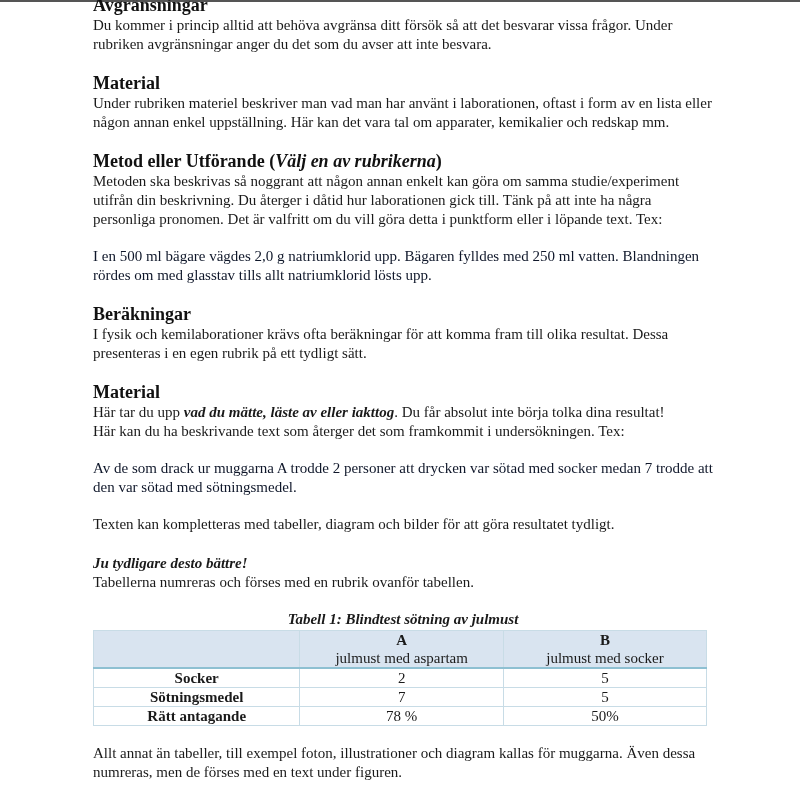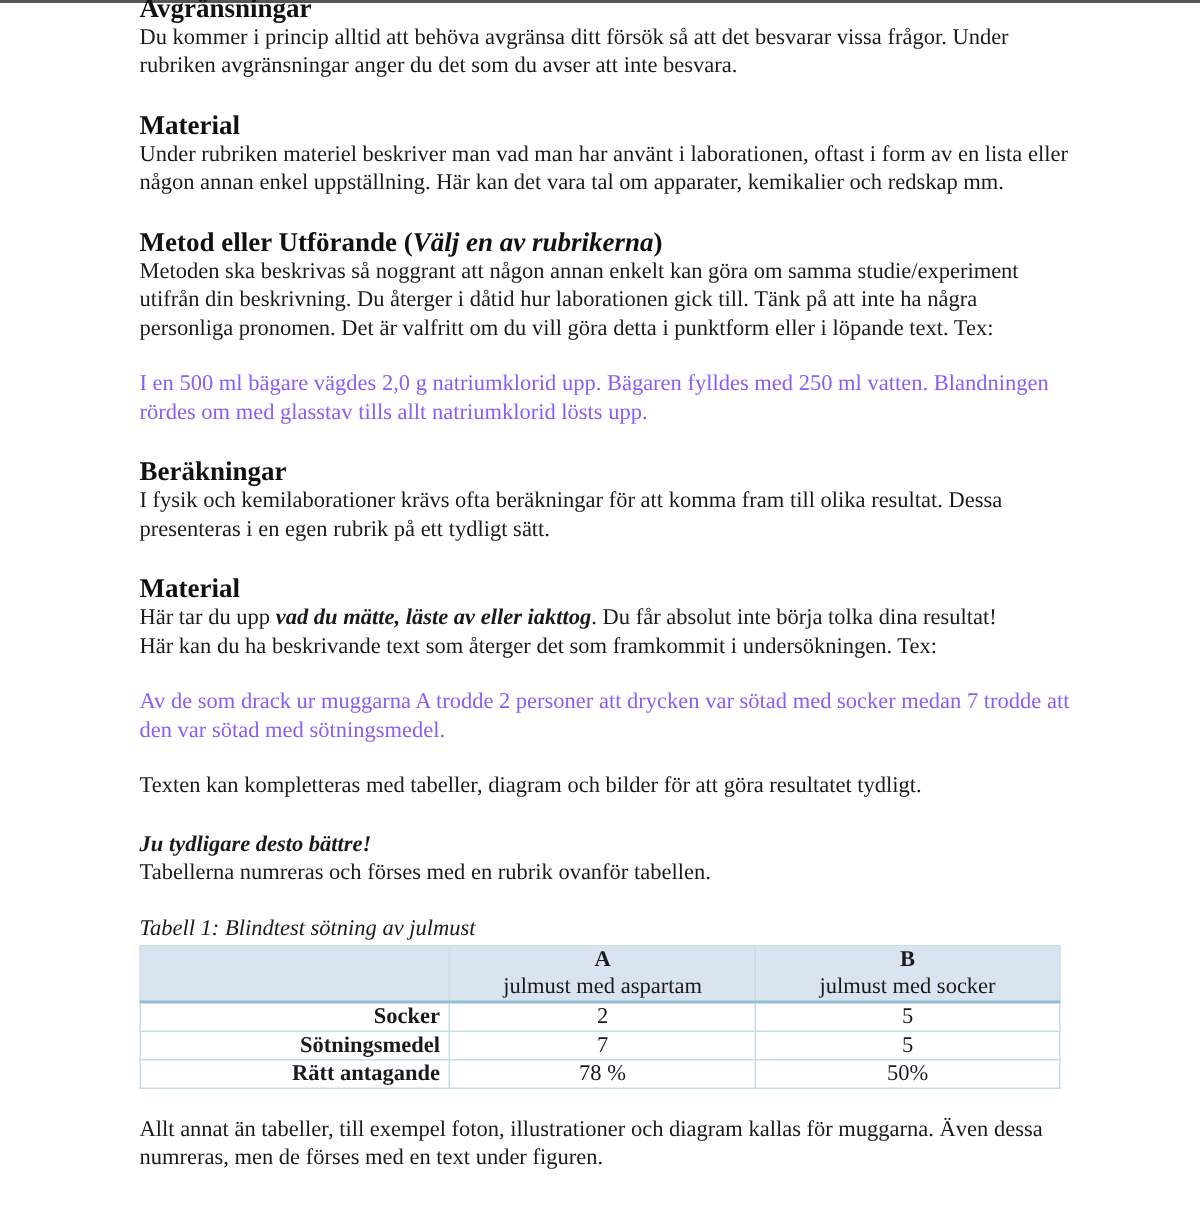--- a/index.html
+++ b/index.html
@@ -17,35 +17,35 @@
       font-size: 15px; line-height: 19px;
     }
     h2 {
       font-size: 18px; font-weight: bold; margin: 0; line-height: 22px;
       color: #111111;
     }
     h2 .normal { font-weight: bold; text-align: right; }
     h2 .bi { font-style: italic; font-weight: bold; margin-top: 46px; }
     p { margin: 0; }
     .gap { height: 18px; }
-    .example { color: #8b5cf6; }
+    .example { color: #0f172a; }
     .bi-inline { font-weight: bold; font-style: italic; margin-top: 20px; }
-    .caption { font-weight: normal; font-style: italic; font-size: 15px; margin: 0 0 1px 0; }
+    .caption { font-weight: bold; font-style: italic; font-size: 15px; margin: 0 0 1px 0; text-align: center; }
     table.result {
       border-collapse: collapse; width: 614px; font-size: 15px;
     }
     table.result th, table.result td {
       border: 1px solid #c8dce6; padding: 0 6px; line-height: 18px;
     }
     table.result thead th {
       background: #d9e4f0; font-weight: normal; text-align: center;
       border-bottom: 2px solid #8ec0d2;
     }
     table.result thead th .col-letter { font-weight: bold; display: block; }
-    table.result td.rowhead { font-weight: bold; text-align: right; }
+    table.result td.rowhead { font-weight: bold; text-align: center; }
     table.result td.num { text-align: center; }
     .col-0 { width: 201px; }
     .col-1 { width: 201px; }
     .col-2 { width: 201px; }
   </style>
 </head>
 <body>
 
 <div class="top-rule"></div>
 

